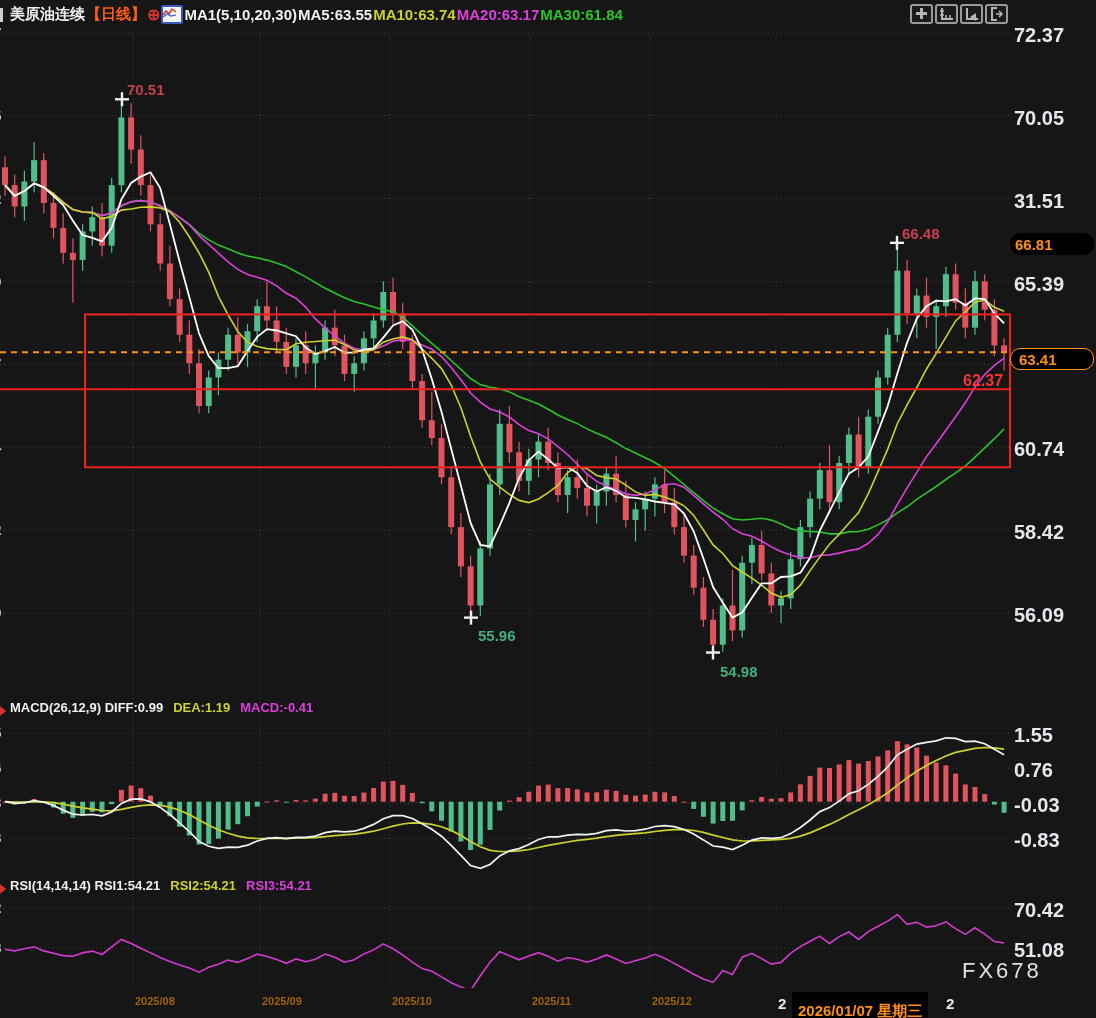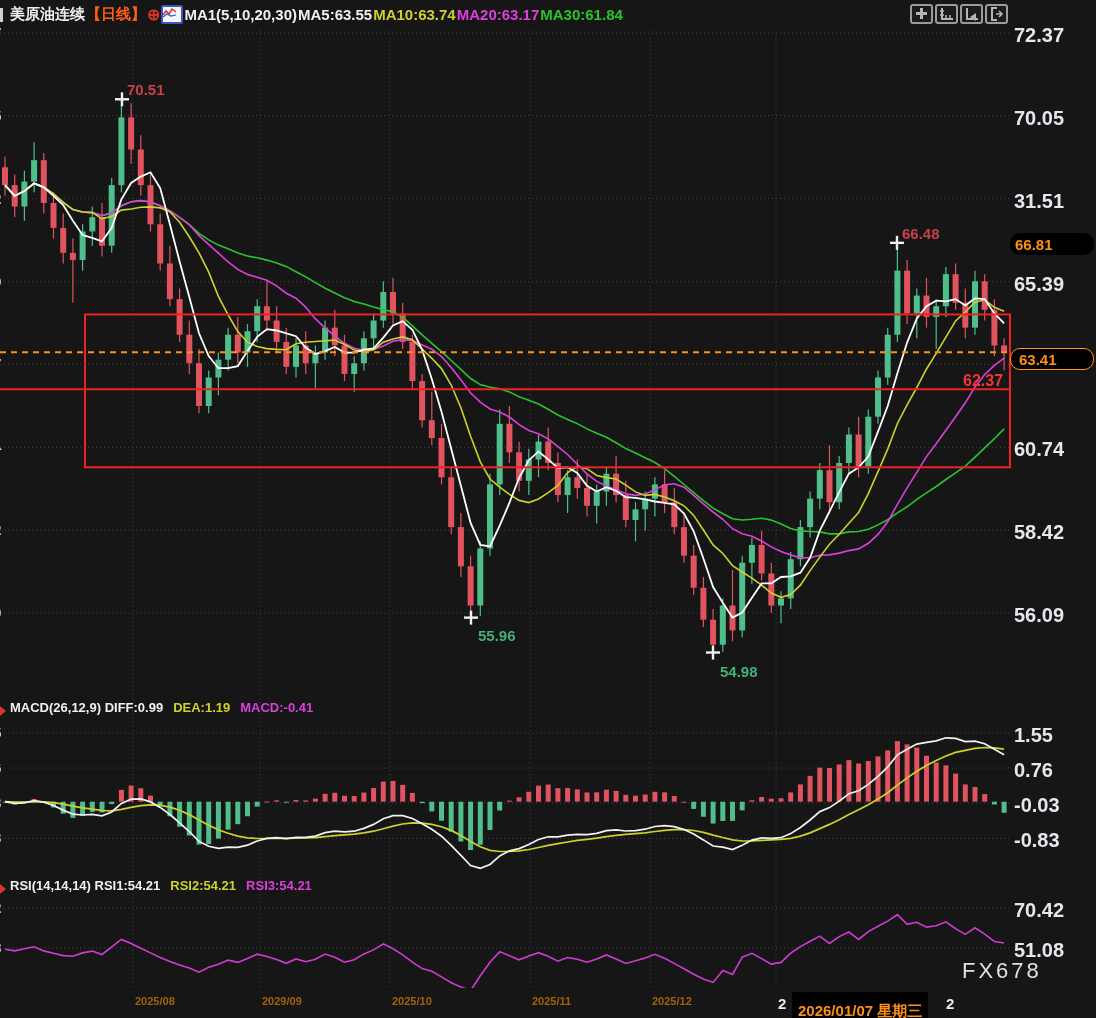--- a/index.html
+++ b/index.html
@@ -517,18 +517,18 @@
       <div class="lfrag" style="top: 759.032px;">6</div>
       <div class="tick" style="top: 794.029px;">-0.03</div>
       <div class="lfrag" style="top: 794.029px;">3</div>
       <div class="tick" style="top: 829.469px;">-0.83</div>
       <div class="lfrag" style="top: 829.469px;">3</div>
       <div class="tick" style="top: 899px;">70.42</div>
       <div class="lfrag" style="top: 899px;">2</div>
       <div class="tick" style="top: 938.995px;">51.08</div>
       <div class="lfrag" style="top: 938.995px;">8</div>
       <div class="xlab" style="left: 135px;">2025/08</div>
-      <div class="xlab" style="left: 262px;">2029/09</div>
+      <div class="xlab" style="left: 262px;">2025/09</div>
       <div class="xlab" style="left: 392px;">2025/10</div>
       <div class="xlab" style="left: 532px;">2025/11</div>
       <div class="xlab" style="left: 652px;">2025/12</div>
     </div>
 </div>
 
 </body></html>

